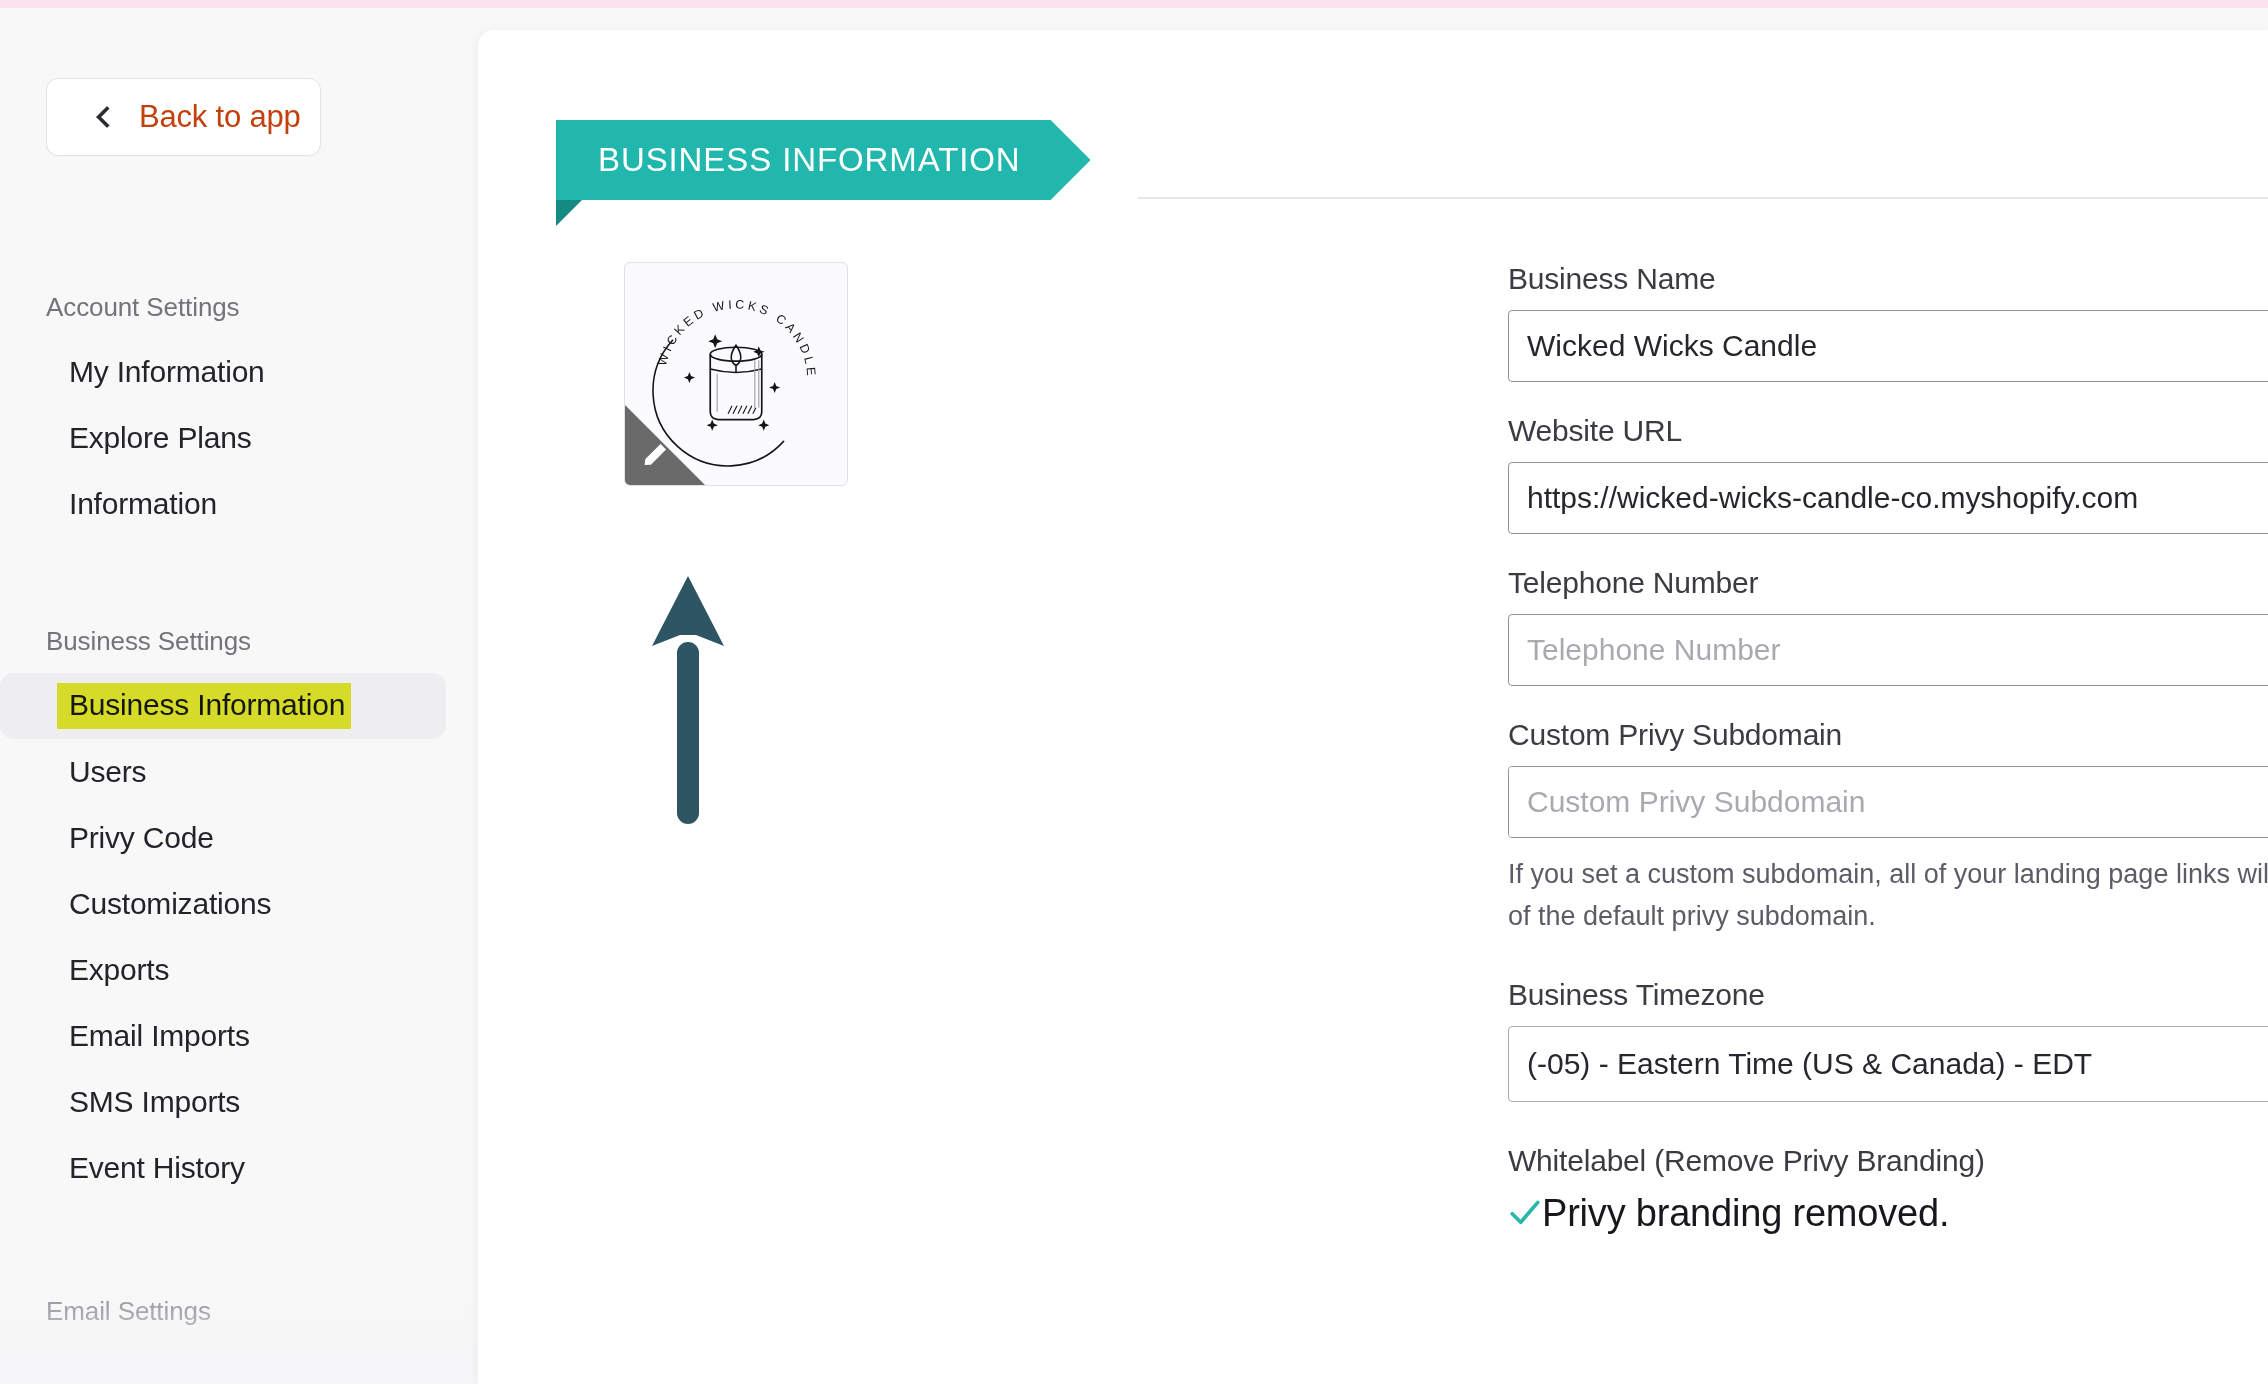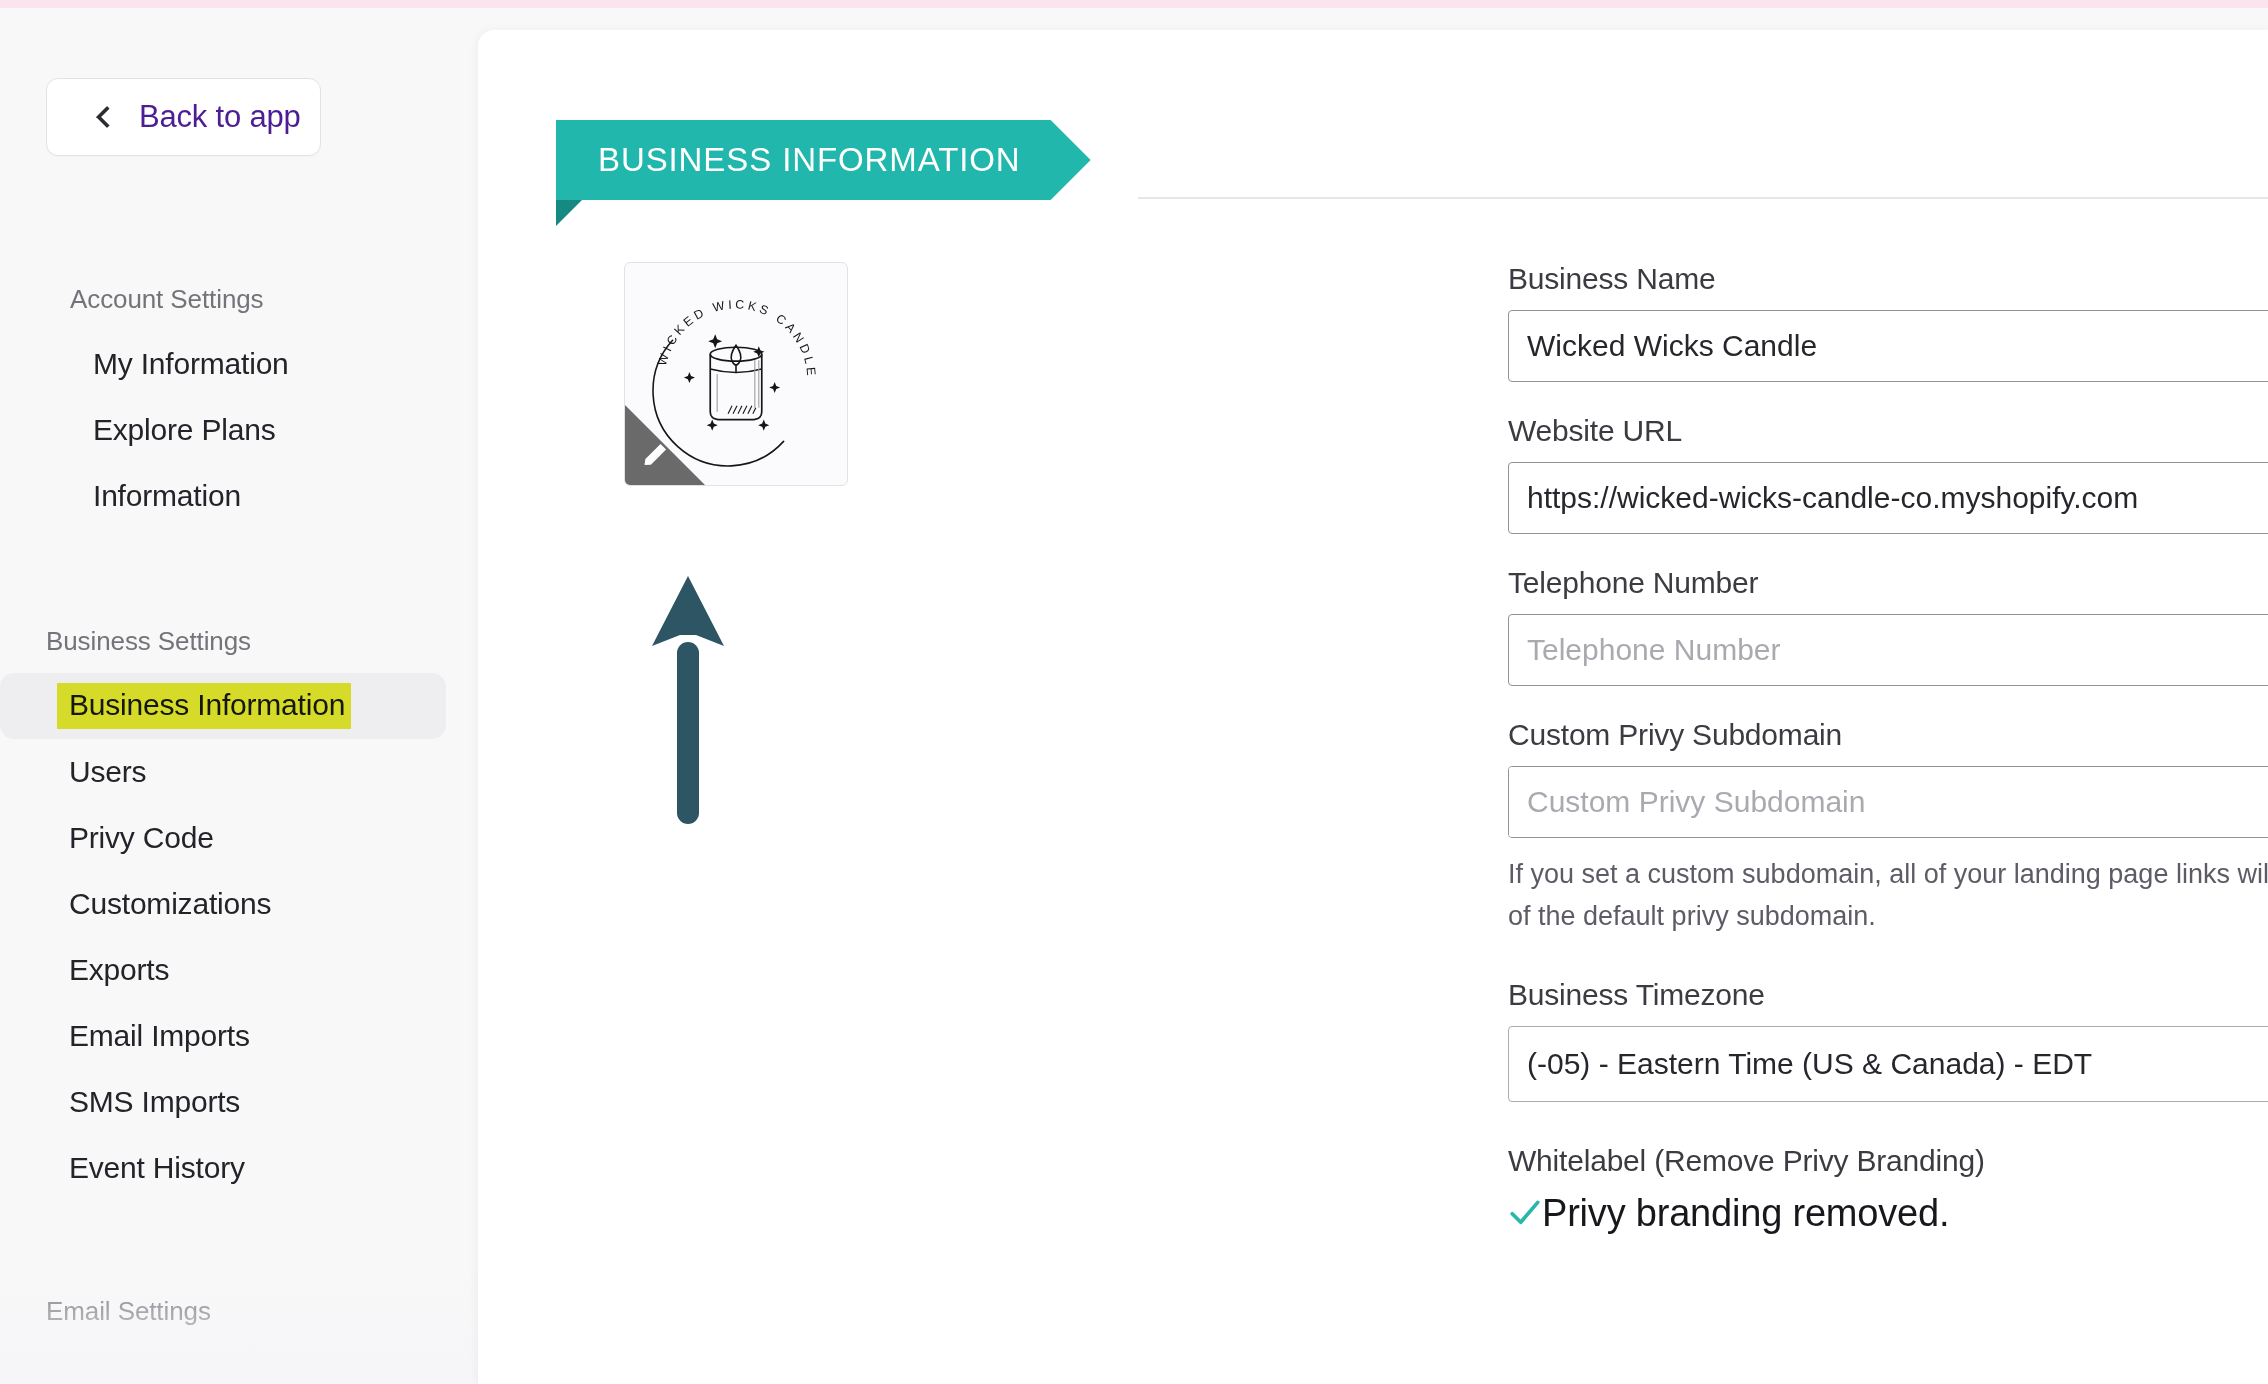--- a/index.html
+++ b/index.html
@@ -60,21 +60,21 @@
     display: block;
     width: 16px; height: 16px;
     border-left: 4px solid #2b2b31;
     border-bottom: 4px solid #2b2b31;
     transform: rotate(45deg);
     border-radius: 1px;
     flex: none;
   }
   #back-to-app .btn-label {
     font-size: 31px;
-    color: #4c1d95;
+    color: #c2410c;
     letter-spacing: -0.2px;
     white-space: nowrap;
   }
 
   .nav-section {
     position: absolute;
     left: 0;
     width: 478px;
   }
   .nav-group-title {
@@ -295,21 +295,21 @@
 
 <div id="page">
 
   <nav id="sidebar">
 
     <div id="back-to-app">
       <span id="back-chevron"></span>
       <span class="btn-label">Back to app</span>
     </div>
 
-    <div class="nav-section" style="top:284px;margin-left:24px;">
+    <div class="nav-section" style="top:292px;">
       <div class="nav-group-title">Account Settings</div>
       <div class="nav-item">
         <span>My Information</span>
       </div>
       <div class="nav-item">
         <span>Explore Plans</span>
       </div>
       <div class="nav-item">
         <span>Information</span>
       </div>

